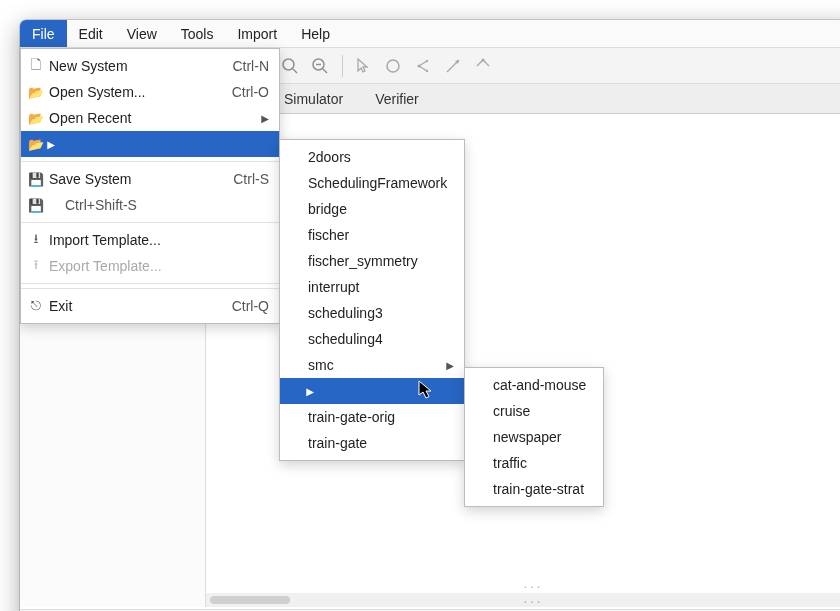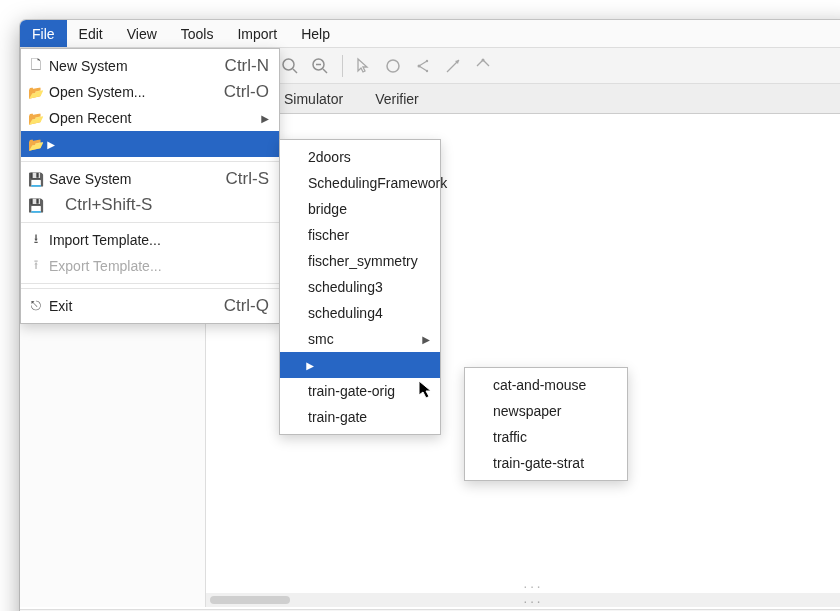--- a/index.html
+++ b/index.html
@@ -172,21 +172,21 @@
     color: #555;
     flex: 0 0 18px;
   }
   .menu .item.disabled .icn { color: #bbb; }
   .menu .item .lbl {
     flex: 1;
     padding-left: 4px;
   }
   .menu .item .accel {
     color: #555;
-    font-size: 17px;
+    font-size: 14px;
     padding-left: 20px;
   }
   .menu .item .arrow {
     width: 10px;
     text-align: right;
     font-size: 10px;
     color: #555;
   }
   .menu .item.hl {
     background: #2766c4;
@@ -195,23 +195,23 @@
   .menu .item.hl .icn,
   .menu .item.hl .accel,
   .menu .item.hl .arrow { color: #fff; }
   .menu .divider {
     height: 1px;
     background: #e3e3e3;
     margin: 4px 0;
   }
 
   .file-menu { top: 28px; left: 0; width: 260px; }
-  .example-menu { top: 119px; left: 259px; width: 162px; }
+  .example-menu { top: 119px; left: 259px; width: 186px; }
   .example-menu .item { padding-left: 24px; }
-  .stratego-menu { top: 347px; left: 444px; width: 164px; }
+  .stratego-menu { top: 347px; left: 444px; width: 140px; }
   .stratego-menu .item { padding-left: 24px; }
 
   
   .cursor {
     position: absolute;
     top: 360px;
     left: 398px;
     z-index: 20;
     pointer-events: none;
   }
@@ -359,20 +359,23 @@
       <div class="item">
         <span class="lbl">bridge</span>
       </div>
       <div class="item">
         <span class="lbl">fischer</span>
       </div>
       <div class="item">
         <span class="lbl">fischer_symmetry</span>
       </div>
       <div class="item">
+        <span class="lbl">interrupt</span>
+      </div>
+      <div class="item">
         <span class="lbl">scheduling3</span>
       </div>
       <div class="item">
         <span class="lbl">scheduling4</span>
       </div>
       <div class="item">
         <span class="lbl">smc</span>
         <span class="arrow">▶</span>
       </div>
       <div class="item hl">
@@ -382,20 +385,23 @@
         <span class="lbl">train-gate-orig</span>
       </div>
       <div class="item">
         <span class="lbl">train-gate</span>
       </div>
     </div>
 
   <div class="menu stratego-menu" id="stratego-menu">
       <div class="item">
         <span class="lbl">cat-and-mouse</span>
+      </div>
+      <div class="item">
+        <span class="lbl">cruise</span>
       </div>
       <div class="item">
         <span class="lbl">newspaper</span>
       </div>
       <div class="item">
         <span class="lbl">traffic</span>
       </div>
       <div class="item">
         <span class="lbl">train-gate-strat</span>
       </div>

